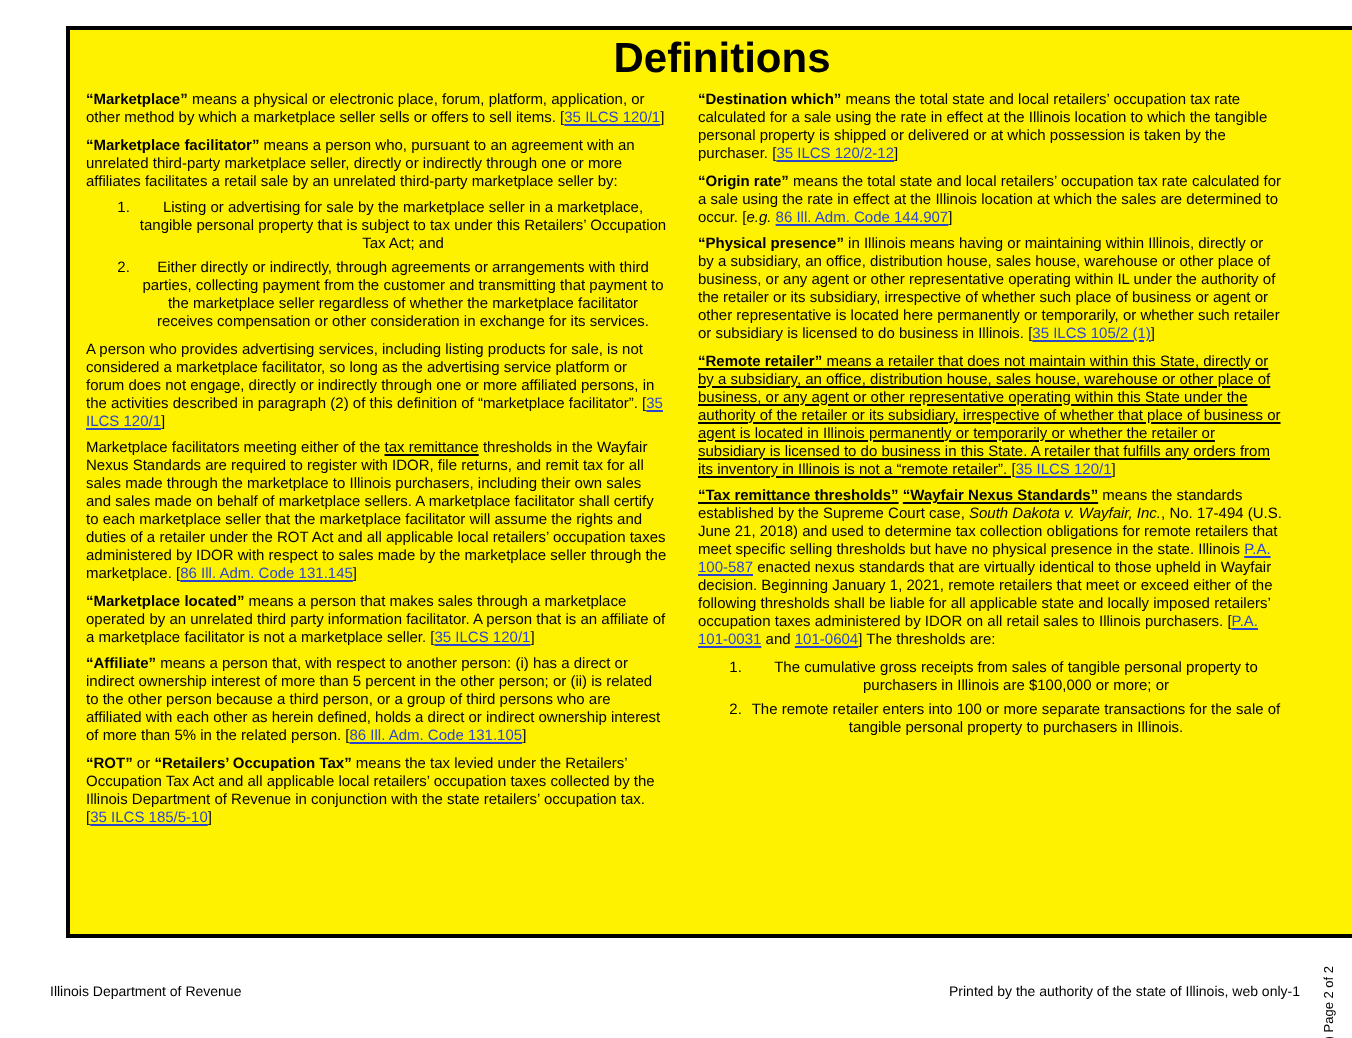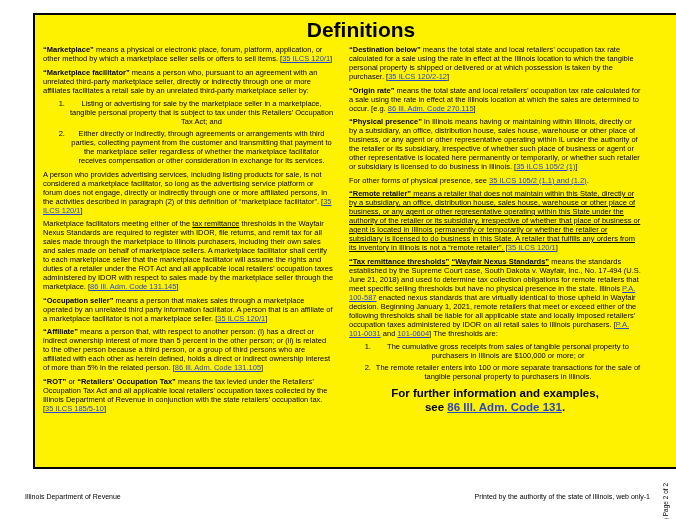--- a/index.html
+++ b/index.html
@@ -17,21 +17,21 @@
     text-align:center;font-size:21px;font-weight:bold;margin:0 0 3px 0;line-height:24px;
   }
   .cols{display:flex;gap:15px;}
   .col{font-size:7.5px;line-height:9px;}
   .col-left{width:291px;flex:0 0 291px;}
   .col-right{width:292px;flex:0 0 292px;}
   .para{margin:0 0 4.5px 0;text-align:left;}
   .num-list{margin:0 0 4.5px 0;padding:0 0 0 24px;text-align:center;}
   .num-list li{margin:0 0 3px 0;padding-left:2px;}
   .seg-b{font-weight:bold;}
-  .seg-i{}
+  .seg-i{font-style:italic;}
   .seg-u{text-decoration:underline;}
   .link{color:#2b45cf;text-decoration:underline;cursor:pointer;}
   .center-note{text-align:center;font-size:11.5px;line-height:14px;font-weight:bold;margin-top:4px;}
   .center-note .link{font-size:11.5px;}
   .footer-left{
     position:absolute;left:25px;top:493px;font-size:7px;color:#000;
   }
   .footer-right{
     position:absolute;right:26px;top:493px;font-size:7px;color:#000;
   }
@@ -48,38 +48,33 @@
   <div class="cols">
     <div class="col col-left" id="col-left">
         <p class="para"><span class="seg-b">“Marketplace”</span><span> means a physical or electronic place, forum, platform, application, or other method by which a marketplace seller sells or offers to sell items. [</span><a class="link" href="#">35 ILCS 120/1</a><span>]</span></p>
         <p class="para"><span class="seg-b">“Marketplace facilitator”</span><span> means a person who, pursuant to an agreement with an unrelated third-party marketplace seller, directly or indirectly through one or more affiliates facilitates a retail sale by an unrelated third-party marketplace seller by:</span></p>
         <ol class="num-list">
           <li><span>Listing or advertising for sale by the marketplace seller in a marketplace, tangible personal property that is subject to tax under this Retailers’ Occupation Tax Act; and</span></li>
           <li><span>Either directly or indirectly, through agreements or arrangements with third parties, collecting payment from the customer and transmitting that payment to the marketplace seller regardless of whether the marketplace facilitator receives compensation or other consideration in exchange for its services.</span></li>
         </ol>
         <p class="para"><span>A person who provides advertising services, including listing products for sale, is not considered a marketplace facilitator, so long as the advertising service platform or forum does not engage, directly or indirectly through one or more affiliated persons, in the activities described in paragraph (2) of this definition of “marketplace facilitator”. [</span><a class="link" href="#">35 ILCS 120/1</a><span>]</span></p>
         <p class="para"><span>Marketplace facilitators meeting either of the </span><span class="seg-u">tax remittance</span><span> thresholds in the Wayfair Nexus Standards are required to register with IDOR, file returns, and remit tax for all sales made through the marketplace to Illinois purchasers, including their own sales and sales made on behalf of marketplace sellers. A marketplace facilitator shall certify to each marketplace seller that the marketplace facilitator will assume the rights and duties of a retailer under the ROT Act and all applicable local retailers’ occupation taxes administered by IDOR with respect to sales made by the marketplace seller through the marketplace. [</span><a class="link" href="#">86 Ill. Adm. Code 131.145</a><span>]</span></p>
-        <p class="para"><span class="seg-b">“Occupation seller”</span><span> means a person that makes sales through a marketplace operated by an unrelated third party information facilitator. A person that is an affiliate of a marketplace facilitator is not a marketplace seller. [</span><a class="link" href="#">35 ILCS 120/1</a><span>]</span></p>
+        <p class="para"><span class="seg-b">“Marketplace located”</span><span> means a person that makes sales through a marketplace operated by an unrelated third party information facilitator. A person that is an affiliate of a marketplace facilitator is not a marketplace seller. [</span><a class="link" href="#">35 ILCS 120/1</a><span>]</span></p>
         <p class="para"><span class="seg-b">“Affiliate”</span><span> means a person that, with respect to another person: (i) has a direct or indirect ownership interest of more than 5 percent in the other person; or (ii) is related to the other person because a third person, or a group of third persons who are affiliated with each other as herein defined, holds a direct or indirect ownership interest of more than 5% in the related person. [</span><a class="link" href="#">86 Ill. Adm. Code 131.105</a><span>]</span></p>
         <p class="para"><span class="seg-b">“ROT”</span><span> or </span><span class="seg-b">“Retailers’ Occupation Tax”</span><span> means the tax levied under the Retailers’ Occupation Tax Act and all applicable local retailers’ occupation taxes collected by the Illinois Department of Revenue in conjunction with the state retailers’ occupation tax. [</span><a class="link" href="#">35 ILCS 185/5-10</a><span>]</span></p>
       </div>
     <div class="col col-right" id="col-right">
-        <p class="para"><span class="seg-b">“Destination below”</span><span> means the total state and local retailers’ occupation tax rate calculated for a sale using the rate in effect at the Illinois location to which the tangible personal property is shipped or delivered or at which possession is taken by the purchaser. [</span><a class="link" href="#">35 ILCS 120/2-12</a><span>]</span></p>
-        <p class="para"><span class="seg-b">“Origin rate”</span><span> means the total state and local retailers’ occupation tax rate calculated for a sale using the rate in effect at the Illinois location at which the sales are determined to occur. [</span><span class="seg-i">e.g.</span><span> </span><a class="link" href="#">86 Ill. Adm. Code 270.115</a><span>]</span></p>
+        <p class="para"><span class="seg-b">“Destination which”</span><span> means the total state and local retailers’ occupation tax rate calculated for a sale using the rate in effect at the Illinois location to which the tangible personal property is shipped or delivered or at which possession is taken by the purchaser. [</span><a class="link" href="#">35 ILCS 120/2-12</a><span>]</span></p>
+        <p class="para"><span class="seg-b">“Origin rate”</span><span> means the total state and local retailers’ occupation tax rate calculated for a sale using the rate in effect at the Illinois location at which the sales are determined to occur. [</span><span class="seg-i">e.g.</span><span> </span><a class="link" href="#">86 Ill. Adm. Code 144.907</a><span>]</span></p>
         <p class="para"><span class="seg-b">“Physical presence”</span><span> in Illinois means having or maintaining within Illinois, directly or by a subsidiary, an office, distribution house, sales house, warehouse or other place of business, or any agent or other representative operating within IL under the authority of the retailer or its subsidiary, irrespective of whether such place of business or agent or other representative is located here permanently or temporarily, or whether such retailer or subsidiary is licensed to do business in Illinois. [</span><a class="link" href="#">35 ILCS 105/2 (1)</a><span>]</span></p>
-        <p class="para"><span>For other forms of physical presence, see </span><a class="link" href="#">35 ILCS 105/2 (1.1) and (1.2)</a><span>.</span></p>
         <p class="para"><span class="seg-b seg-u">“Remote retailer”</span><span class="seg-u"> means a retailer that does not maintain within this State, directly or by a subsidiary, an office, distribution house, sales house, warehouse or other place of business, or any agent or other representative operating within this State under the authority of the retailer or its subsidiary, irrespective of whether that place of business or agent is located in Illinois permanently or temporarily or whether the retailer or subsidiary is licensed to do business in this State. A retailer that fulfills any orders from its inventory in Illinois is not a “remote retailer”. [</span><a class="link" href="#">35 ILCS 120/1</a><span class="seg-u">]</span></p>
         <p class="para"><span class="seg-b seg-u">“Tax remittance thresholds”</span><span class="seg-b"> </span><span class="seg-b seg-u">“Wayfair Nexus Standards”</span><span> means the standards established by the Supreme Court case, </span><span class="seg-i">South Dakota v. Wayfair, Inc.</span><span>, No. 17-494 (U.S. June 21, 2018) and used to determine tax collection obligations for remote retailers that meet specific selling thresholds but have no physical presence in the state. Illinois </span><a class="link" href="#">P.A. 100-587</a><span> enacted nexus standards that are virtually identical to those upheld in Wayfair decision. Beginning January 1, 2021, remote retailers that meet or exceed either of the following thresholds shall be liable for all applicable state and locally imposed retailers’ occupation taxes administered by IDOR on all retail sales to Illinois purchasers. [</span><a class="link" href="#">P.A. 101-0031</a><span> and </span><a class="link" href="#">101-0604</a><span>] The thresholds are:</span></p>
         <ol class="num-list">
           <li><span>The cumulative gross receipts from sales of tangible personal property to purchasers in Illinois are $100,000 or more; or</span></li>
           <li><span>The remote retailer enters into 100 or more separate transactions for the sale of tangible personal property to purchasers in Illinois.</span></li>
         </ol>
-        <div class="center-note">
-          <div class="center-line"><span class="seg-b">For further information and examples,</span></div>
-          <div class="center-line"><span class="seg-b">see </span><a class="link seg-b" href="#">86 Ill. Adm. Code 131</a><span class="seg-b">.</span></div>
-        </div>
       </div>
   </div>
 </div>
 
 <div class="footer-left">Illinois Department of Revenue</div>
 <div class="footer-right">Printed by the authority of the state of Illinois, web only-1</div>
 <div class="vertical-label">PIO-104 (R-07/21 07/20)  Page 2 of 2</div>
 
 </body></html>

